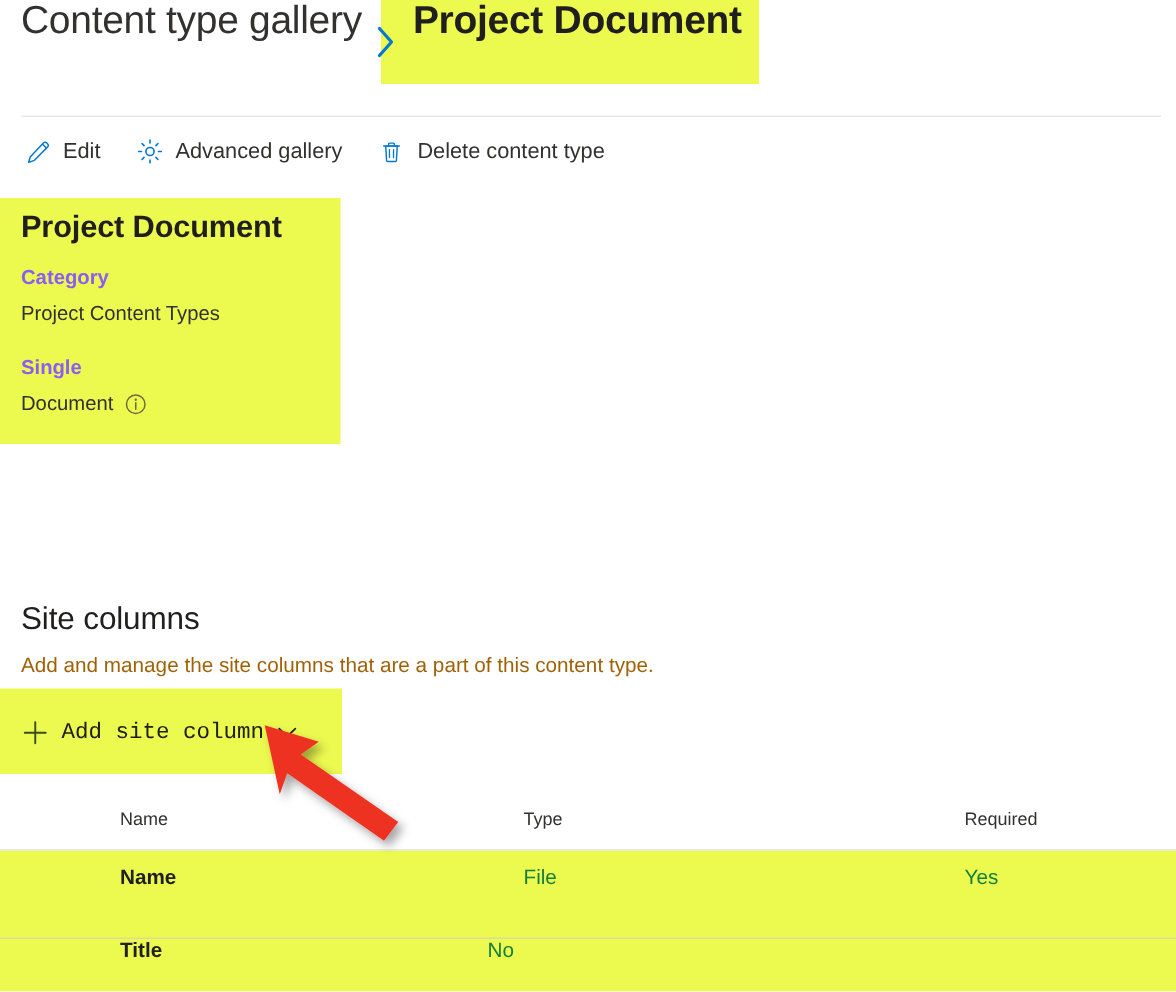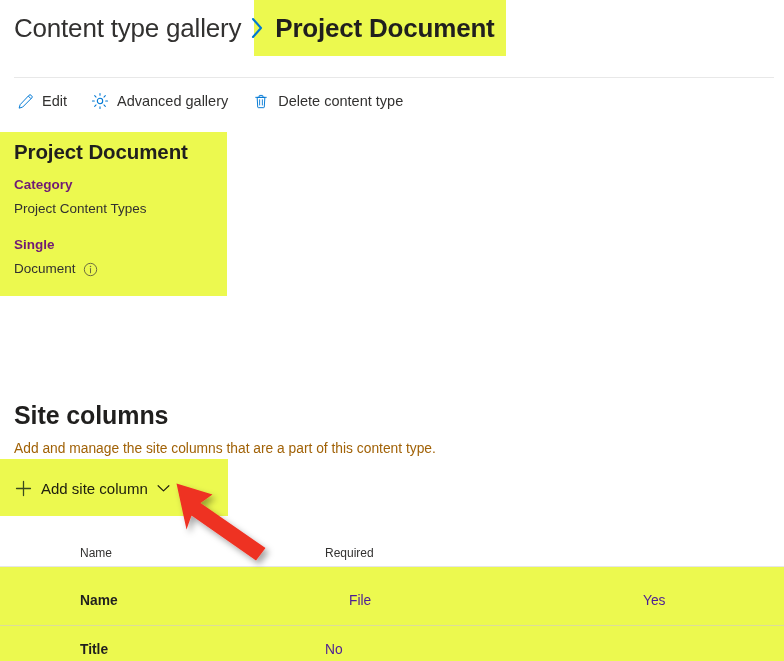--- a/index.html
+++ b/index.html
@@ -36,21 +36,20 @@
   #hl-row1       { left: 0px;   top: 567px; width: 784px; height: 49px; }
   #hl-row2       { left: 0px;   top: 616px; width: 784px; height: 45px; }
 
   
   .breadcrumb {
     position: absolute;
     left: 14px;
     top: 0px;
     height: 56px;
     display: flex;
-    align-items: center;
     z-index: 2;
   }
   .bc-root {
     font-size: 26px;
     font-weight: 400;
     color: #323130;
     letter-spacing: -0.2px;
     line-height: 1;
     cursor: pointer;
   }
@@ -129,21 +128,21 @@
     font-size: 20.5px;
     font-weight: 700;
     color: #201f1e;
     margin: 0 0 12px 0;
     line-height: 1.2;
     letter-spacing: -0.1px;
   }
   .info-label {
     font-size: 13.5px;
     font-weight: 700;
-    color: #701a75;
+    color: #8b5cf6;
     margin: 0 0 8px 0;
     line-height: 1.2;
   }
   .info-value {
     font-size: 13.5px;
     font-weight: 400;
     color: #323130;
     margin: 0 0 20px 0;
     line-height: 1.2;
     display: flex;
@@ -185,22 +184,22 @@
   }
 
   
   .sitecols {
     position: absolute;
     left: 14px;
     top: 400px;
     z-index: 2;
   }
   .sc-title {
-    font-size: 25px;
-    font-weight: 700;
+    font-size: 21px;
+    font-weight: 400;
     color: #201f1e;
     margin: 0 0 10px 0;
     line-height: 1.2;
     letter-spacing: -0.1px;
   }
   .sc-desc {
     font-size: 13.8px;
     font-weight: 400;
     color: #a16207;
     margin: 0;
@@ -212,21 +211,21 @@
     position: absolute;
     left: 14px;
     top: 473px;
     height: 30px;
     display: flex;
     align-items: center;
     cursor: pointer;
     background: transparent;
     border: none;
     padding: 0;
-    font-family: Liberation Sans, sans-serif;
+    font-family: Liberation Mono, monospace;
     z-index: 2;
   }
   .addcol .plus {
     width: 18px;
     height: 18px;
     display: inline-flex;
     align-items: center;
     justify-content: center;
     margin-right: 9px;
     color: #3a4a1f;
@@ -248,40 +247,39 @@
   
   .tbl {
     position: absolute;
     left: 0px;
     top: 540px;
     width: 784px;
     z-index: 2;
   }
   .tbl-row {
     display: flex;
-    align-items: center;
     box-sizing: border-box;
   }
   .tbl-head {
     height: 27px;
     border-bottom: 1px solid #e6e6e6;
   }
   .tbl-head .cell {
     font-size: 12px;
     color: #323130;
     font-weight: 400;
     line-height: 1;
   }
   .tbl-body-row {
     height: 49px;
     border-bottom: 1px solid #dcdc9a;
   }
   .tbl-body-row .cell {
     font-size: 13.8px;
-    color: #4c1d95;
+    color: #15803d;
     line-height: 1.2;
   }
   .tbl-body-row .cell.name {
     font-weight: 700;
     color: #201f1e;
   }
   .cell { box-sizing: border-box; }
   .col-name     { width: 325px; padding-left: 80px; }
   .col-type     { width: 318px; padding-left: 24px; }
   .col-required { width: 141px; padding-left: 0px; }
@@ -400,20 +398,21 @@
       <svg width="13" height="9" viewBox="0 0 14 9" fill="none" aria-hidden="true">
         <path d="M1.2 1.5L7 7.1l5.8-5.6" stroke="#20200f" stroke-width="1.25" stroke-linecap="round" stroke-linejoin="round"></path>
       </svg>
     </span>
   </button>
 
   <div class="tbl">
 
     <div class="tbl-row tbl-head">
       <div class="cell col-name">Name</div>
+      <div class="cell col-type">Type</div>
       <div class="cell col-required">Required</div>
     </div>
 
     <div class="tbl-gap"></div>
 
     <div class="tbl-row tbl-body-row">
       <div class="cell col-name name">Name</div>
       <div class="cell col-type">File</div>
       <div class="cell col-required">Yes</div>
     </div>

